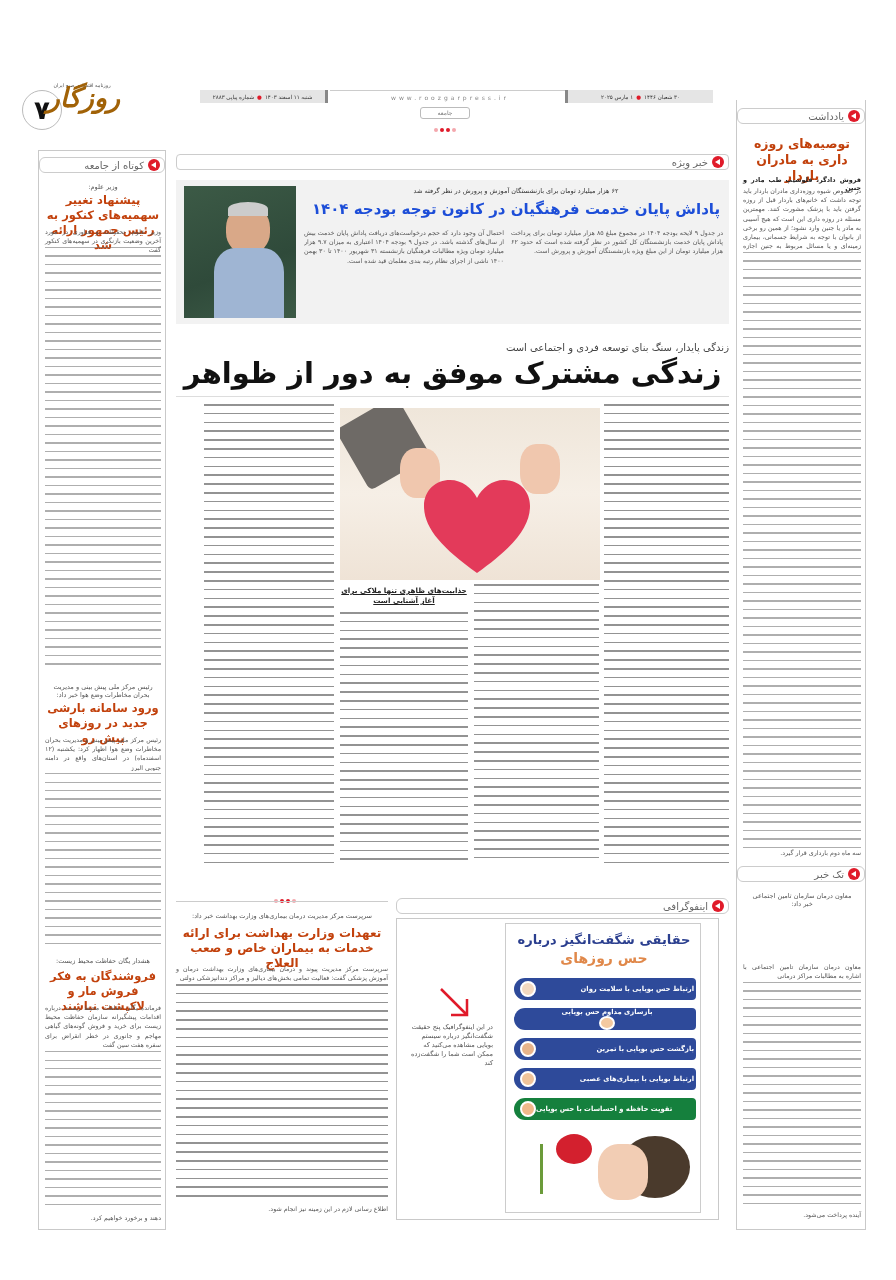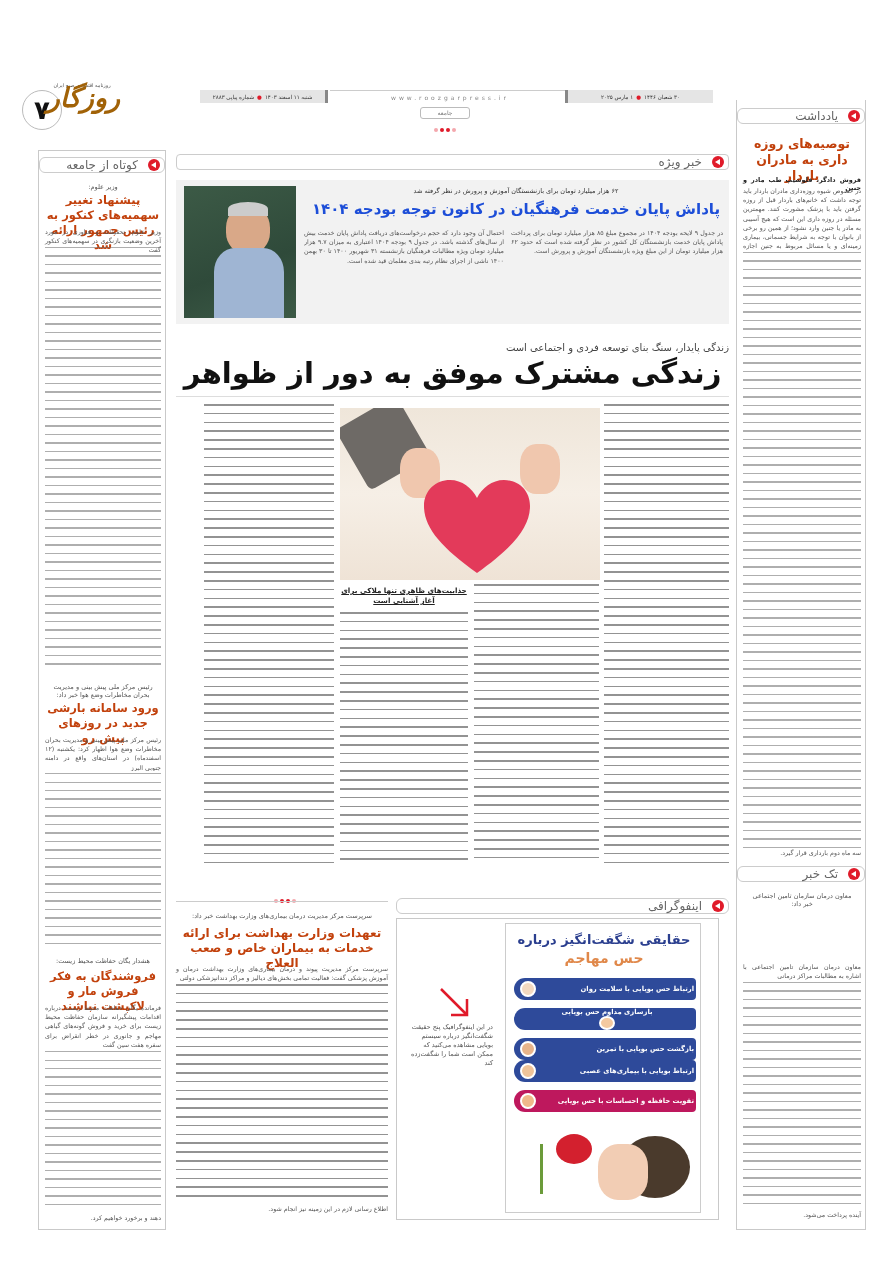--- a/index.html
+++ b/index.html
@@ -2,21 +2,21 @@
 <html><head>
 <meta charset="utf-8">
 <style>
   * { box-sizing: border-box; margin: 0; padding: 0; }
   html, body { width: 896px; height: 1280px; background: #fff; overflow: hidden; }
   body { font-family: "DejaVu Sans", sans-serif; color: #222; position: relative; direction: rtl; }
   .abs { position: absolute; }
   .fill-text { color: #555; font-size: 6.3px; line-height: 9.2px; text-align: justify; }
   .lines { background: repeating-linear-gradient(to bottom, #6c6c6c 0px, #6c6c6c 1.4px, transparent 1.4px, transparent 8.5px); opacity: 0.55; }
   .lines-dark { background: repeating-linear-gradient(to bottom, #3a3a3a 0px, #3a3a3a 1.6px, transparent 1.6px, transparent 8.8px); opacity: 0.55; }
-  .sec-head { display: flex; align-items: center; gap: 10px; font-size: 12px; color: #666; border: 1px solid #ccc; border-radius: 6px; height: 16px; padding: 0 4px; background: #fff; }
+  .sec-head { display: flex; align-items: center; gap: 4px; font-size: 10px; color: #666; border: 1px solid #ccc; border-radius: 6px; height: 16px; padding: 0 4px; background: #fff; }
   .sec-dot { width: 12px; height: 12px; border-radius: 50%; background: #e01b2a; position: relative; flex-shrink: 0; }
   .sec-dot::after { content: ""; position: absolute; left: 3px; top: 3px; border-right: 5px solid #fff; border-top: 3px solid transparent; border-bottom: 3px solid transparent; }
   .kicker { font-size: 6.5px; color: #555; text-align: center; }
   .title-sm { font-weight: bold; font-size: 11.5px; text-align: center; color: #c2410c; line-height: 15px; }
   .col-border { border: 1px solid #c9c9c9; }
   .divider-dots { display: flex; justify-content: center; gap: 2px; }
   .divider-dots span { width: 4px; height: 4px; border-radius: 50%; background: #e01b2a; }
   .divider-dots span.l { background: #f4a7ad; }
 </style>
 </head>
@@ -135,39 +135,39 @@
   <span class="sec-dot"></span>
   <span>اینفوگرافی</span>
 </div>
 <div class="abs col-border" style="left:396px;top:918px;width:323px;height:302px;">
   <svg class="abs" style="left:40px;top:66px;" width="34" height="34" viewBox="0 0 34 34">
       <path d="M4 4 L30 30 M30 14 L30 30 L14 30" stroke="#e01b2a" stroke-width="2.5" fill="none"></path>
     </svg>
   <div class="abs" style="left:14px;top:104px;width:82px;font-size:6.5px;line-height:9px;color:#555;text-align:right;">در این اینفوگرافیک پنج حقیقت شگفت‌انگیز درباره سیستم بویایی مشاهده می‌کنید که ممکن است شما را شگفت‌زده کند</div>
   <div class="abs" style="left:108px;top:4px;width:196px;height:290px;border:1px solid #ccc;background:#fff;">
     <div class="abs" style="left:0;top:8px;width:196px;text-align:center;font-size:13px;font-weight:bold;color:#2b3f8f;">حقایقی شگفت‌انگیز درباره</div>
-    <div class="abs" style="left:0;top:26px;width:196px;text-align:center;font-size:14px;font-weight:bold;color:#e0884a;">حس مهاجم</div>
+    <div class="abs" style="left:0;top:26px;width:196px;text-align:center;font-size:14px;font-weight:bold;color:#e0884a;">حس روزهای</div>
     <div class="abs" style="left:8px;top:54px;width:182px;">
       <div style="height:22px;margin-bottom:8px;background:#2e4a9a;border-radius:11px 4px 4px 11px;display:flex;align-items:center;justify-content:space-between;padding:0 2px 0 6px;">
         <span style="color:#fff;font-size:6.8px;font-weight:bold;">ارتباط حس بویایی با سلامت روان</span>
         <span style="width:16px;height:16px;border-radius:50%;background:#f3d9c0;border:2px solid #fff;"></span>
       </div>
       <div style="height:22px;margin-bottom:8px;background:#2e4a9a;border-radius:11px 4px 4px 11px;display:flex;align-items:center;justify-content:space-between;padding:0 2px 0 6px;flex-direction:column;">
         <span style="color:#fff;font-size:6.8px;font-weight:bold;">بازسازی مداوم حس بویایی</span>
         <span style="width:16px;height:16px;border-radius:50%;background:#f3c9a0;border:2px solid #fff;"></span>
       </div>
-      <div style="height:22px;background:#2e4a9a;border-radius:11px 4px 4px 11px;display:flex;align-items:center;justify-content:space-between;padding:0 2px 0 6px;">
+      <div style="height:22px;margin-bottom:8px;background:#2e4a9a;border-radius:11px 4px 4px 11px;display:flex;align-items:center;justify-content:space-between;padding:0 2px 0 6px;">
         <span style="color:#fff;font-size:6.8px;font-weight:bold;">بازگشت حس بویایی با تمرین</span>
         <span style="width:16px;height:16px;border-radius:50%;background:#e8b48a;border:2px solid #fff;"></span>
       </div>
       <div style="height:22px;margin-bottom:8px;background:#2e4a9a;border-radius:11px 4px 4px 11px;display:flex;align-items:center;justify-content:space-between;padding:0 2px 0 6px;">
         <span style="color:#fff;font-size:6.8px;font-weight:bold;">ارتباط بویایی با بیماری‌های عصبی</span>
         <span style="width:16px;height:16px;border-radius:50%;background:#f0c49a;border:2px solid #fff;"></span>
       </div>
-      <div style="height:22px;background:#be185d;border-radius:11px 4px 4px 11px;display:flex;align-items:center;justify-content:space-between;padding:0 2px 0 6px;">
+      <div style="height:22px;background:#15803d;border-radius:11px 4px 4px 11px;display:flex;align-items:center;justify-content:flex-end;padding:0 2px 0 6px;">
         <span style="color:#fff;font-size:6.8px;font-weight:bold;">تقویت حافظه و احساسات با حس بویایی</span>
         <span style="width:16px;height:16px;border-radius:50%;background:#f0b98a;border:2px solid #fff;"></span>
       </div>
     </div>
     <div class="abs" style="left:4px;top:206px;width:186px;height:80px;background:#fff;overflow:hidden;">
       <div class="abs" style="left:110px;top:6px;width:70px;height:62px;border-radius:50%;background:#4a3a2c;"></div>
       <div class="abs" style="left:88px;top:14px;width:50px;height:56px;border-radius:40%;background:#f2cdb4;"></div>
       <div class="abs" style="left:46px;top:4px;width:36px;height:30px;border-radius:50%;background:#d3202e;"></div>
       <div class="abs" style="left:30px;top:14px;width:3px;height:50px;background:#6b9b3a;"></div>
     </div>

